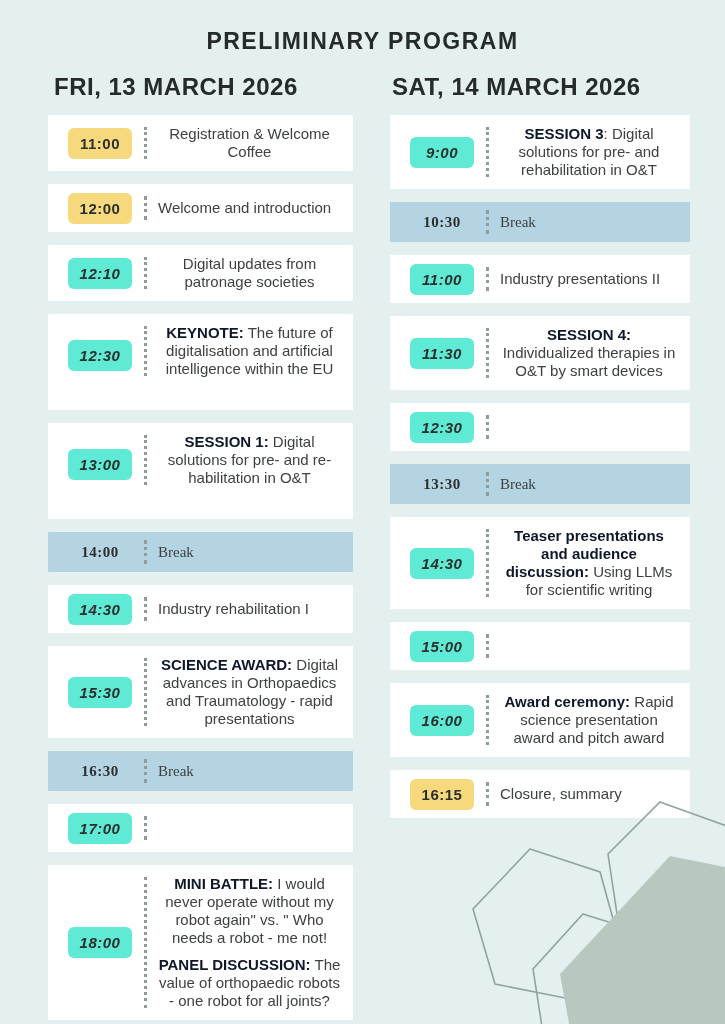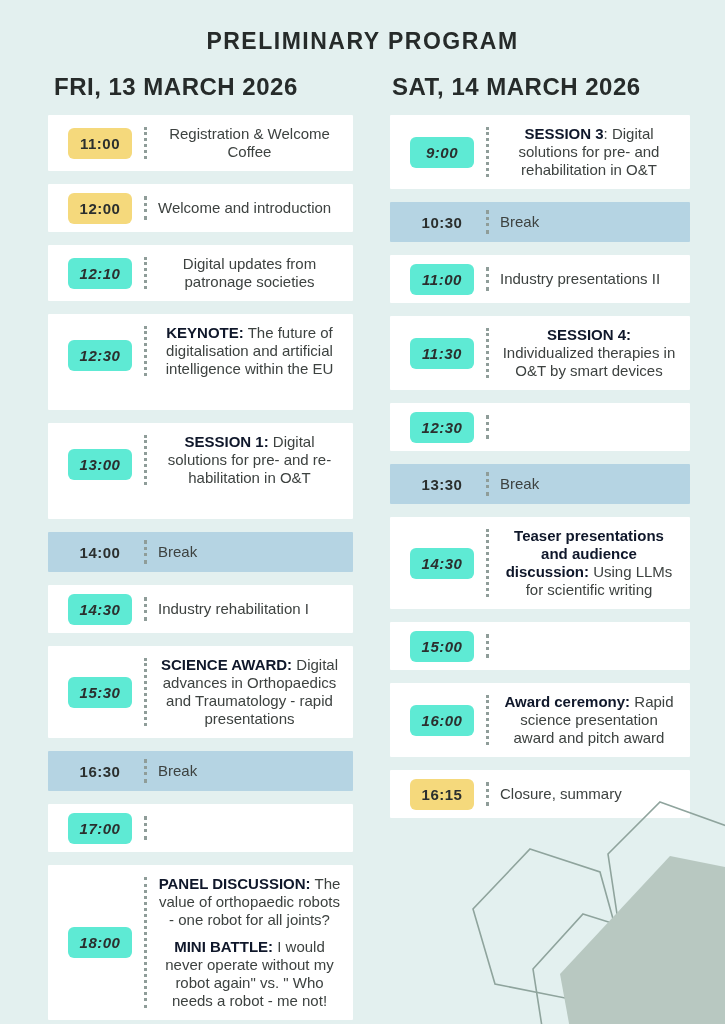--- a/index.html
+++ b/index.html
@@ -48,20 +48,21 @@
     display: flex;
     align-items: center;
     padding: 8px 12px 8px 20px;
     min-height: 45px;
   }
   .card.break {
     background: #b5d4e3;
     min-height: 38px;
     padding-top: 4px;
     padding-bottom: 4px;
+    font-family: Liberation Serif, serif;
   }
   .card.tall { padding-bottom: 30px; }
   .badge {
     flex: 0 0 64px;
     height: 31px;
     display: flex;
     align-items: center;
     justify-content: center;
     font-weight: 700;
     font-size: 15px;
@@ -174,22 +175,22 @@
             </div>
   </div>
           <div class="card">
     <span class="badge green">17:00</span>
     <span class="dots"></span>
   </div>
           <div class="card">
     <span class="badge green">18:00</span>
     <span class="dots"></span>
     <div class="desc">
+              <p><strong>MINI BATTLE:</strong><span> I would never operate without my robot again" vs. " Who needs a robot - me not!</span></p>
               <p><strong>PANEL DISCUSSION:</strong><span> The value of orthopaedic robots - one robot for all joints?</span></p>
-              <p><strong>MINI BATTLE:</strong><span> I would never operate without my robot again" vs. " Who needs a robot - me not!</span></p>
             </div>
   </div>
           <div class="card">
     
     
     
   </div>
         </div>
     </section>
     <section class="day right">

